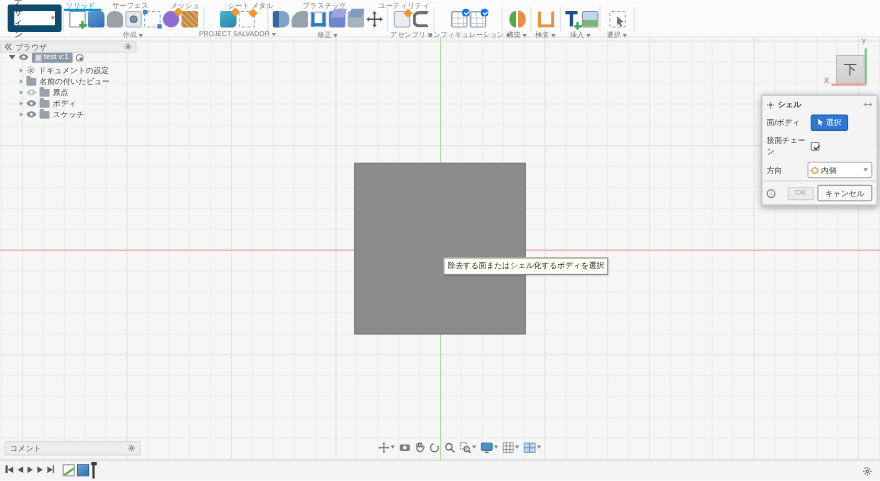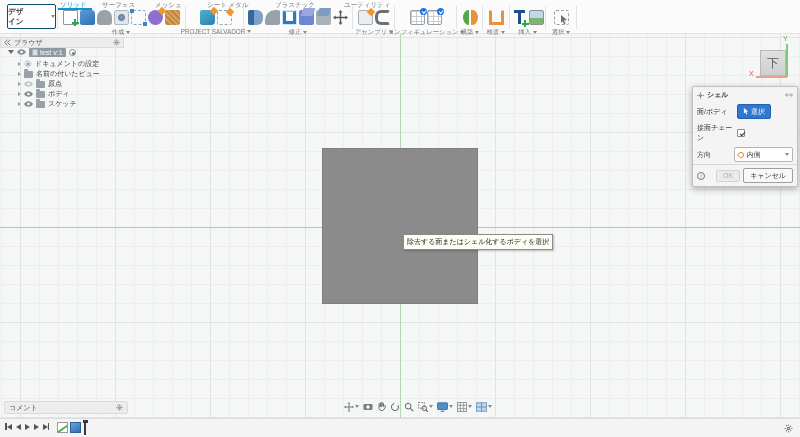--- a/index.html
+++ b/index.html
@@ -21,22 +21,22 @@
   #axis-y { position:absolute; left:400px; top:34px; width:1px; height:384px; background:#aed8ae; }
   #model-box { position:absolute; left:322px; top:148px; width:156px; height:156px;
     background:#8b8b8b; border:1px solid #7e7e7e; }
   #tooltip { position:absolute; left:403px; top:234px; padding:2px 3px; background:#fffef4;
     border:1px solid #8a8a8a; box-shadow:1px 1px 2px rgba(0,0,0,.25); color:#222; white-space:nowrap; z-index:30; }
 
   
   #toolbar { position:absolute; left:0; top:0; width:800px; height:34px; background:#fbfbfb;
     border-bottom:1px solid #e3e3e3; z-index:40; }
   #design-btn { position:absolute; left:7px; top:4px; width:49px; height:25px; background:#fff;
-    border:1px solid #0c4a6e; border-radius:2px; font-size:7.5px; color:#333;
-    display:flex; align-items:center; justify-content:center; gap:20px; cursor:pointer;font-weight:bold; }
+    border:6px solid #0c4a6e; border-radius:2px; font-size:7.5px; color:#333;
+    display:flex; align-items:center; justify-content:center; gap:20px; cursor:pointer; }
   .tab { position:absolute; top:1px; font-size:6.5px; color:#777; white-space:nowrap; cursor:pointer; }
   .tab.active { color:#0696d7; }
   #tab-underline { position:absolute; left:58px; top:8px; width:34px; height:2px; background:#0696d7; }
   .vdiv { position:absolute; top:6px; height:23px; width:1px; background:#e2e2e2; }
   .group { position:absolute; top:9px; text-align:center; }
   .gicons { display:flex; align-items:center; justify-content:center; gap:2px; height:17px; }
   .glabel { margin-top:2px; font-size:6.3px; color:#777; white-space:nowrap;
     display:flex; align-items:center; justify-content:center; gap:2px; cursor:pointer; }
   .cr { width:0; height:0; border-left:2.5px solid transparent; border-right:2.5px solid transparent;
     border-top:3px solid #888; display:inline-block; }

